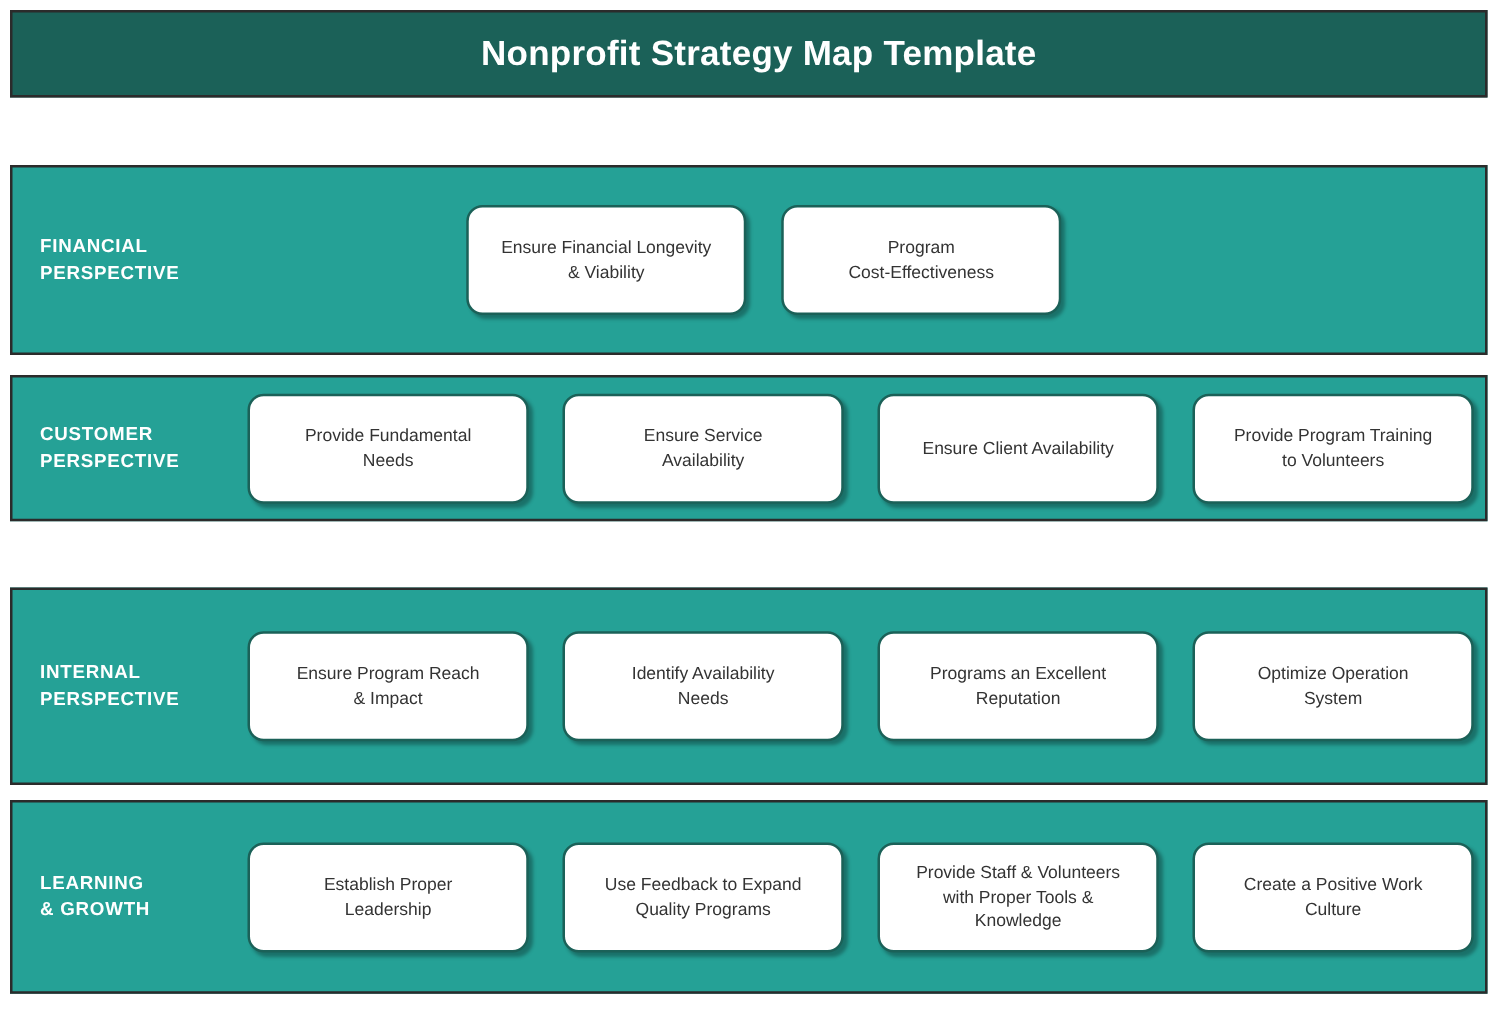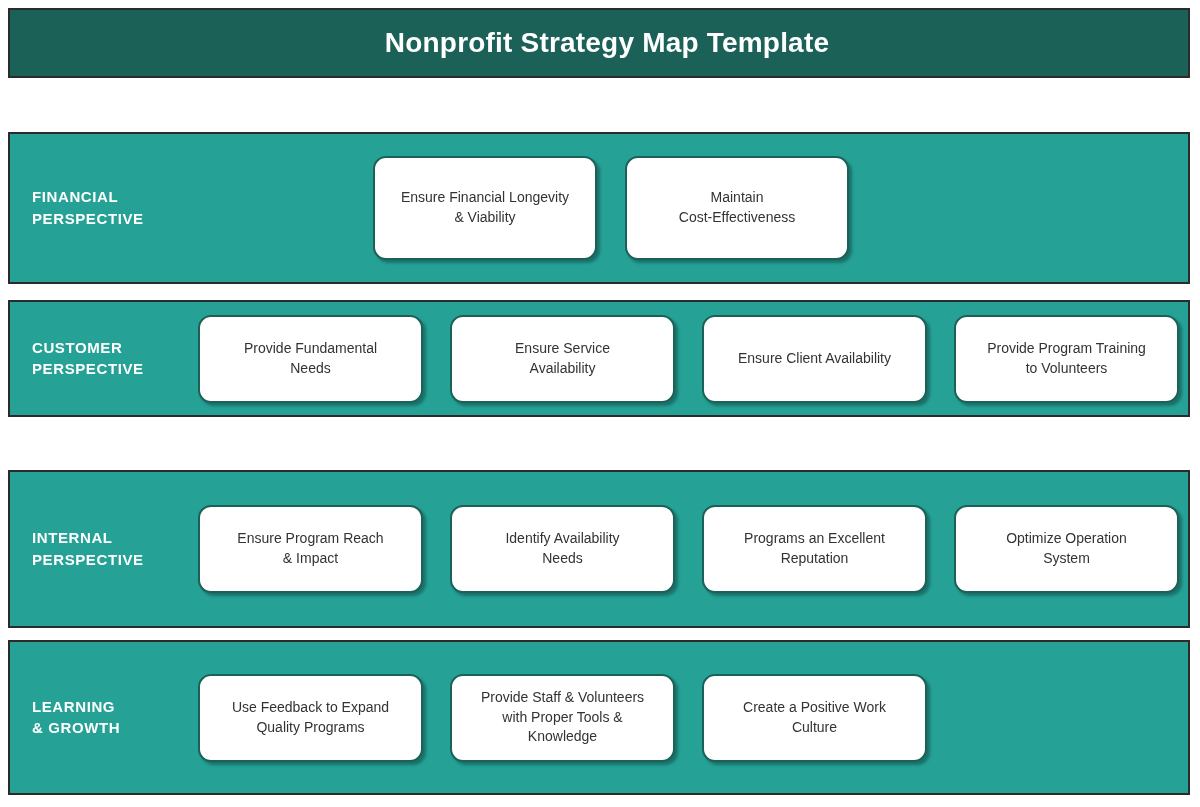--- a/index.html
+++ b/index.html
@@ -97,21 +97,21 @@
     white-space: pre-line;
   }
 
   
   .row-financial  { top: 132px; height: 152px; }
   .row-customer   { top: 300px; height: 117px; }
   .row-internal   { top: 470px; height: 158px; }
   .row-learning   { top: 640px; height: 155px; }
 
   .row-financial .cards { left: 363px; gap: 28px; }
-  .row-financial .card  { width: 224px; height: 104px; }
+  .row-financial .card  { width: 224px; height: 88px; }
 
   .row-customer .cards,
   .row-internal .cards,
   .row-learning .cards { left: 188px; gap: 27px; }
 
   .row-customer .card,
   .row-internal .card,
   .row-learning .card { width: 225px; height: 88px; }
 </style>
 </head>
@@ -122,21 +122,21 @@
   <div class="title-bar">
     <div class="title-text">Nonprofit Strategy Map Template</div>
   </div>
 
   <div class="band row-financial">
     <div class="band-label">FINANCIAL
 PERSPECTIVE</div>
     <div class="cards">
       <div class="card">Ensure Financial Longevity
 &amp; Viability</div>
-      <div class="card">Maintain
+      <div class="card">Program
 Cost-Effectiveness</div>
     </div>
   </div>
 
   <div class="band row-customer">
     <div class="band-label">CUSTOMER
 PERSPECTIVE</div>
     <div class="cards">
       <div class="card">Provide Fundamental
 Needs</div>
@@ -160,20 +160,22 @@
 Reputation</div>
       <div class="card">Optimize Operation
 System</div>
     </div>
   </div>
 
   <div class="band row-learning">
     <div class="band-label">LEARNING
 &amp; GROWTH</div>
     <div class="cards">
+      <div class="card">Establish Proper
+Leadership</div>
       <div class="card">Use Feedback to Expand
 Quality Programs</div>
       <div class="card">Provide Staff &amp; Volunteers
 with Proper Tools &amp;
 Knowledge</div>
       <div class="card">Create a Positive Work
 Culture</div>
     </div>
   </div>
 

